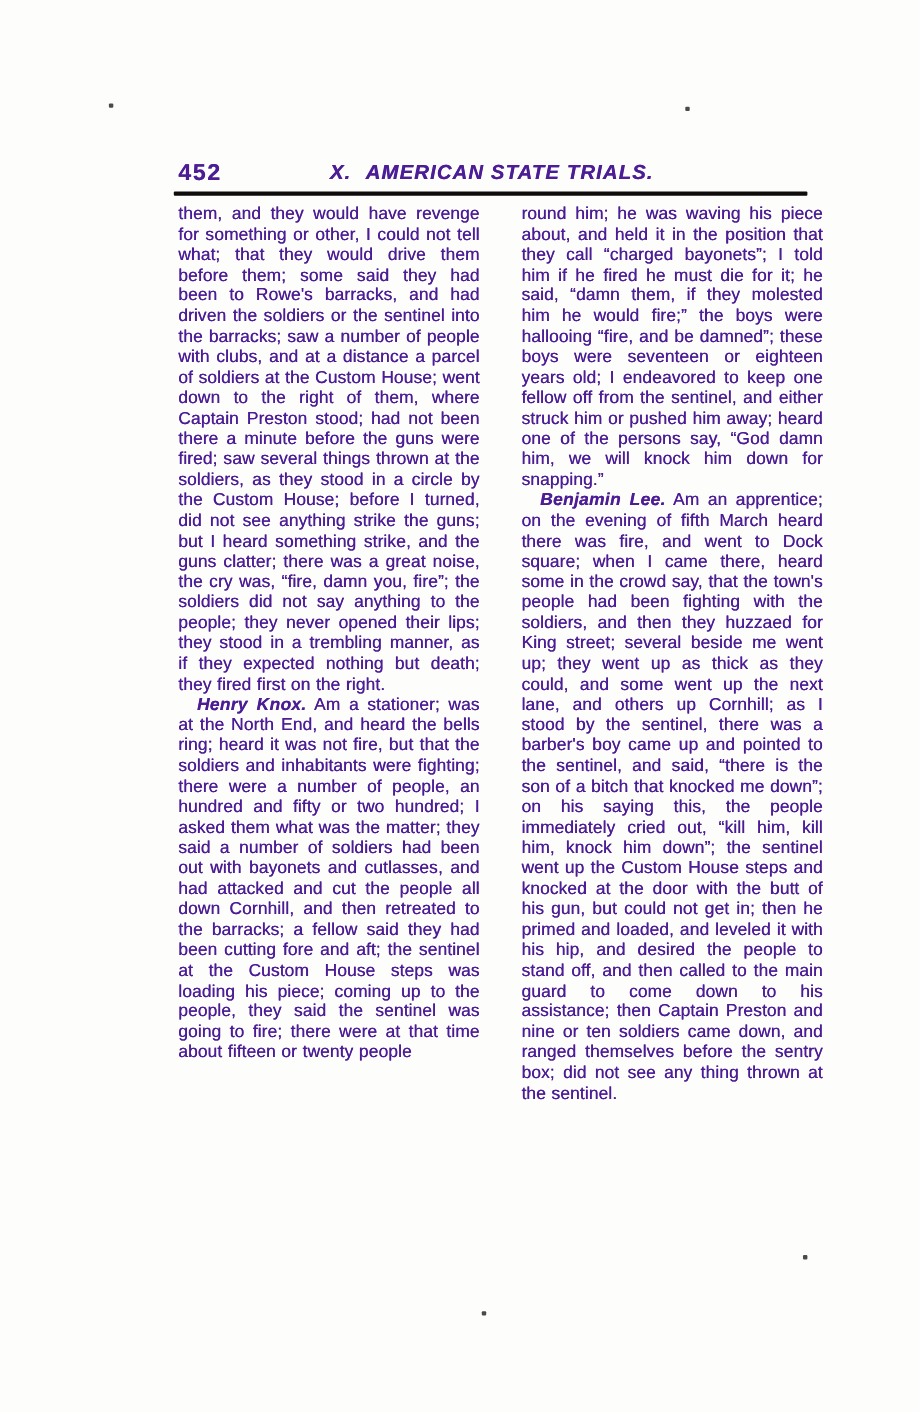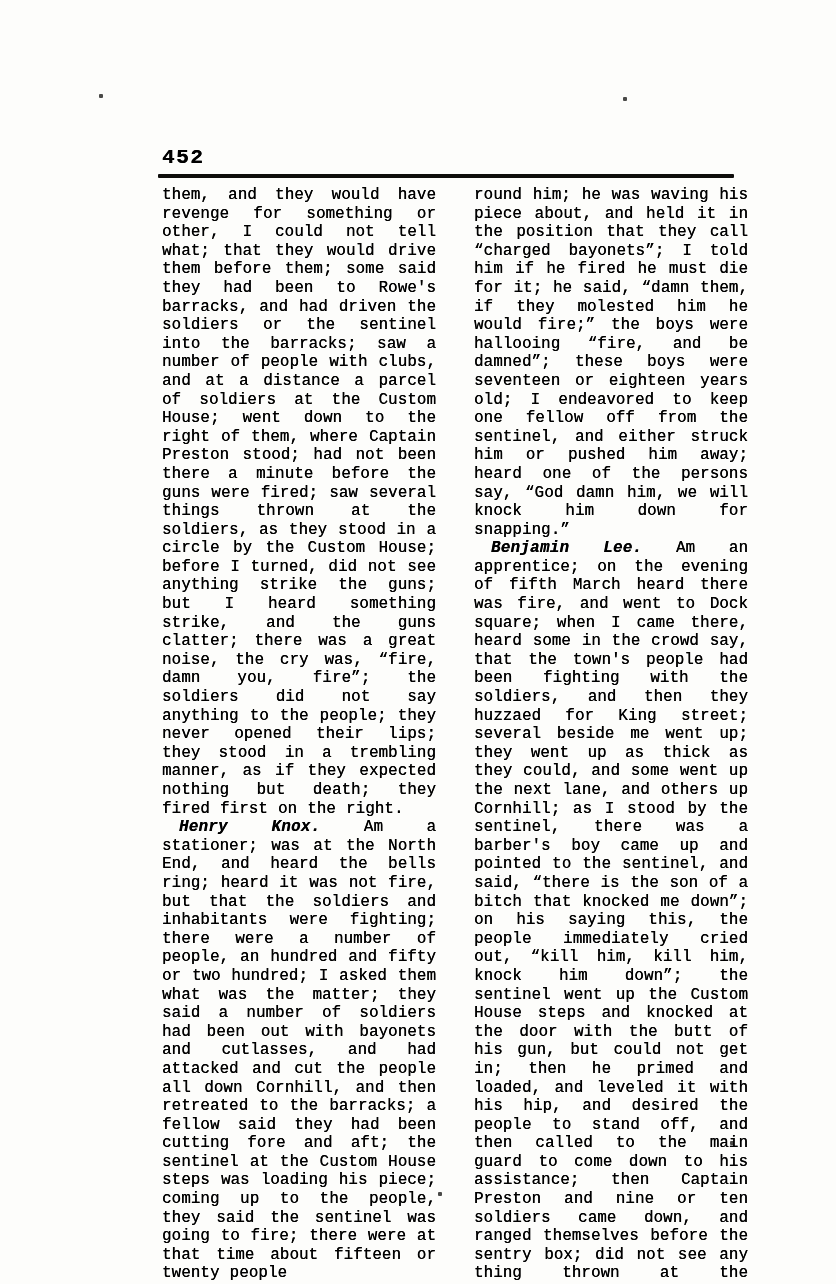--- a/index.html
+++ b/index.html
@@ -4,22 +4,22 @@
 <style>
   html, body { margin: 0; padding: 0; }
   body { background: #ffffff; }
 
   .page {
     position: relative;
     width: 836px;
     height: 1284px;
     background: #fdfdfb;
     overflow: hidden;
-    color: #000000;
-    font-family: Liberation Mono, monospace;
+    color: #4c1d95;
+    font-family: Liberation Sans, sans-serif;
   }
 
   
   .header {
     position: absolute;
     left: 162px;
     top: 144px;
     width: 570px;
     height: 28px;
   }
@@ -94,20 +94,23 @@
 
 <div class="page">
 
   <div class="speck" style="left:99px;  top:94px;"></div>
   <div class="speck" style="left:623px; top:97px;"></div>
   <div class="speck" style="left:730px; top:1141px;"></div>
   <div class="speck" style="left:438px; top:1192px;"></div>
 
   <header class="header">
     <span class="pagenum">452</span>
+    <div class="running-head">
+      <span class="chap">X.</span><span class="title">AMERICAN STATE TRIALS.</span>
+    </div>
   </header>
 
   <div class="rule"></div>
 
   <main class="body">
 
     <section class="col">
       <p class="cont"><span>them, and they would have revenge for something or other, I could not tell what; that they would drive them before them; some said they had been to Rowe's barracks, and had driven the soldiers or the sentinel into the barracks; saw a number of people with clubs, and at a distance a parcel of soldiers at the Custom House; went down to the right of them, where Captain Preston stood; had not been there a minute before the guns were fired; saw several things thrown at the soldiers, as they stood in a circle by the Custom House; before I turned, did not see anything strike the guns; but I heard something strike, and the guns clatter; there was a great noise, the cry was, “fire, damn you, fire”; the soldiers did not say anything to the people; they never opened their lips; they stood in a trembling manner, as if they expected nothing but death; they fired first on the right.</span></p>
       <p class="para"><span class="speaker">Henry Knox.</span> <span>Am a stationer; was at the North End, and heard the bells ring; heard it was not fire, but that the soldiers and inhabitants were fighting; there were a number of people, an hundred and fifty or two hundred; I asked them what was the matter; they said a number of soldiers had been out with bayonets and cutlasses, and had attacked and cut the people all down Cornhill, and then retreated to the barracks; a fellow said they had been cutting fore and aft; the sentinel at the Custom House steps was loading his piece; coming up to the people, they said the sentinel was going to fire; there were at that time about fifteen or twenty people</span></p>
     </section>

